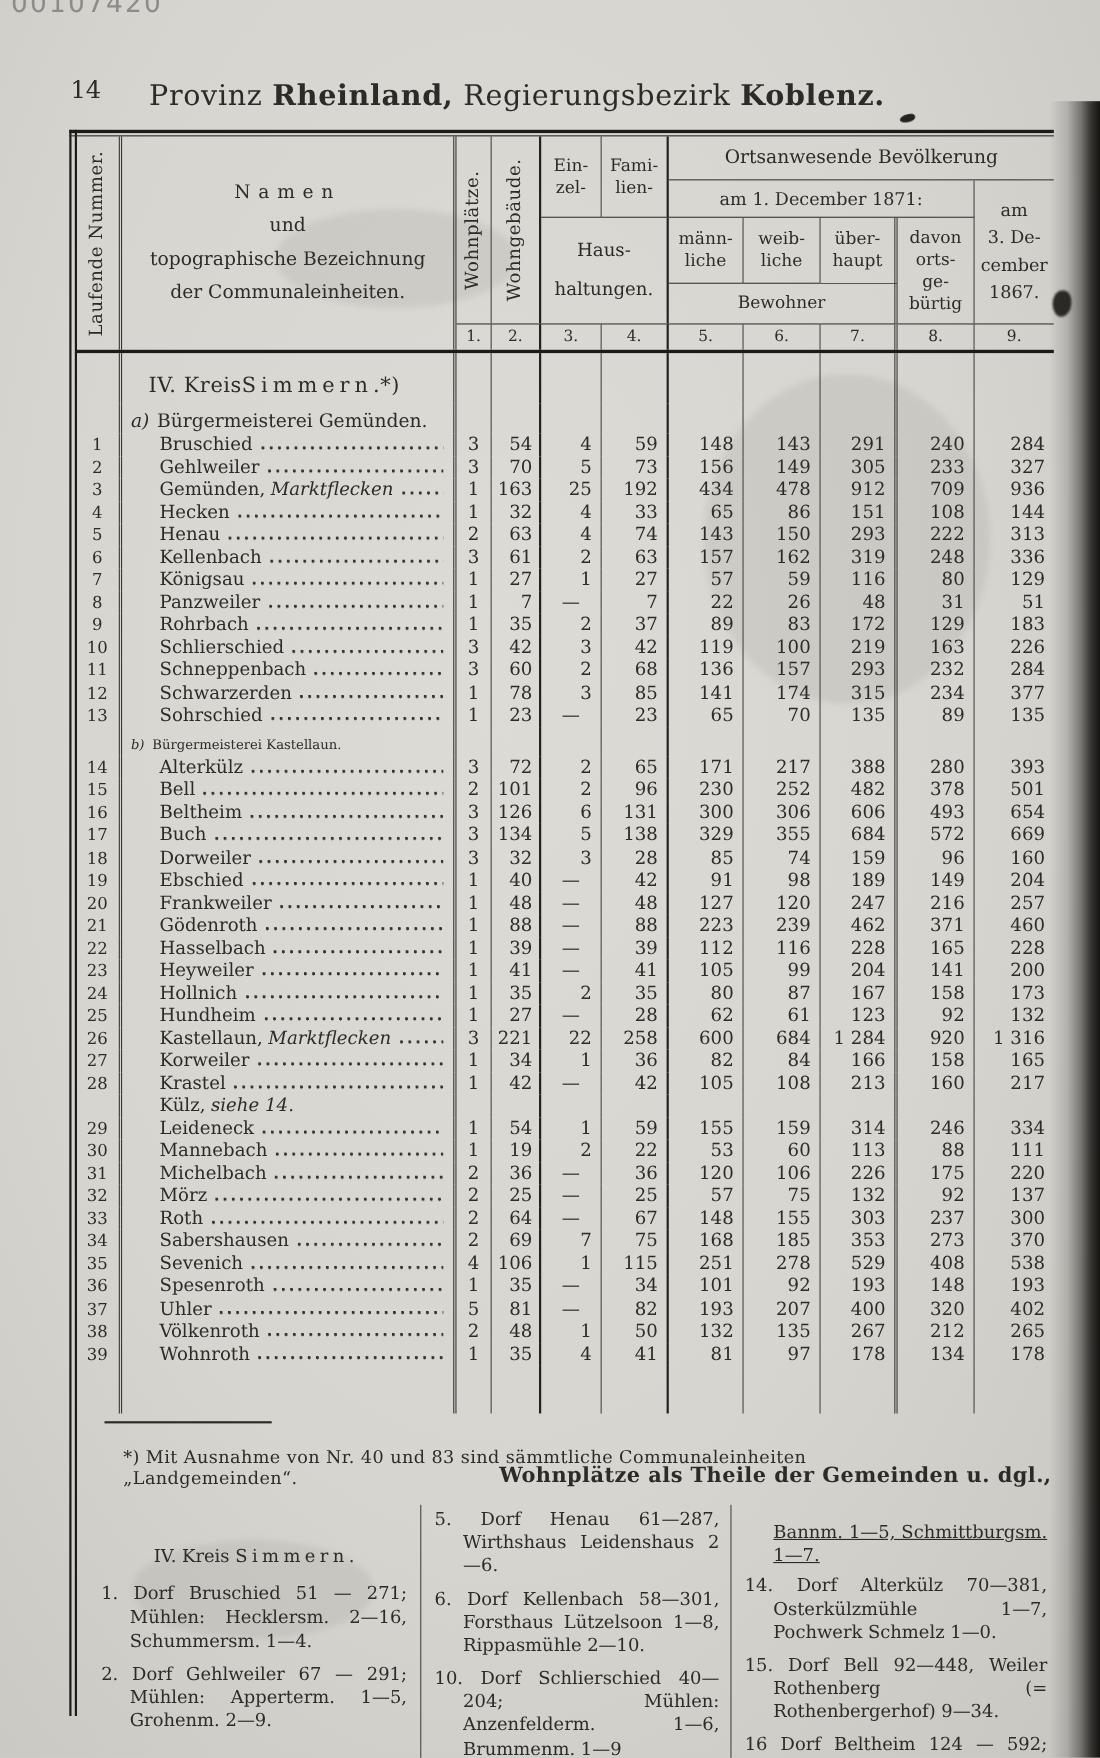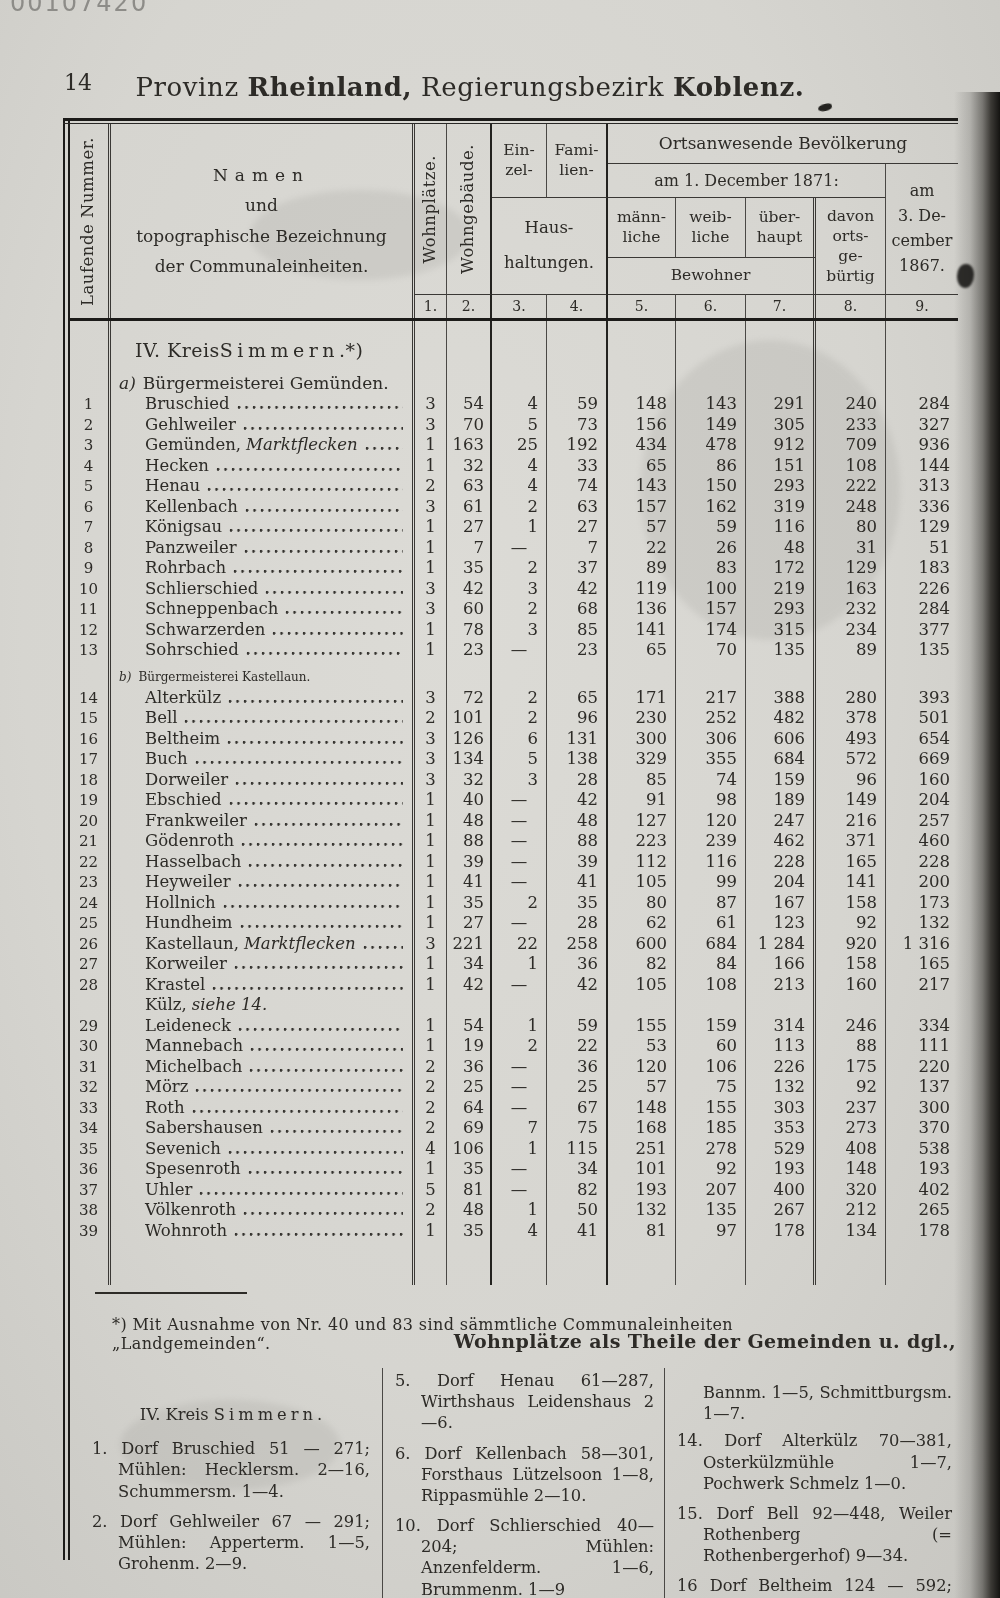--- a/index.html
+++ b/index.html
@@ -96,21 +96,21 @@
   
   .bottom-heading{ position:absolute; right:44px; top:1330px; font-size:19px; font-weight:bold; letter-spacing:.4px; }
   .notes{ position:absolute; left:88px; top:1368px; width:868px; display:flex; }
   .ncol{ font-size:16.3px; line-height:1.3; text-align:justify; }
   .ncol1{ width:294px; padding:36px 12px 0 4px; }
   .ncol2{ width:282px; padding:2px 10px 0 12px; border-left:1px solid #4a4845; }
   .ncol3{ width:292px; padding:14px 4px 0 12px; border-left:1px solid #4a4845; }
   .ncol-heading{ text-align:center; margin-bottom:13px; }
   .ncol-heading .sp{ letter-spacing:4px; }
   .note-item{ padding-left:26px; text-indent:-26px; margin-bottom:9px; }
-  .note-item.cont{ text-indent:0; margin-bottom:6px; }
+  .note-item.cont{ text-indent:0; margin-bottom:6px;text-decoration:underline; }
 </style>
 </head>
 <body>
 
 <div class="page">
 
   <div class="scan-id">00107420</div>
   <div class="smudge" style="left:250px;top:190px;width:220px;height:90px"></div>
   <div class="smudge" style="left:640px;top:340px;width:260px;height:300px"></div>
   <div class="smudge" style="left:120px;top:1400px;width:220px;height:90px"></div>

